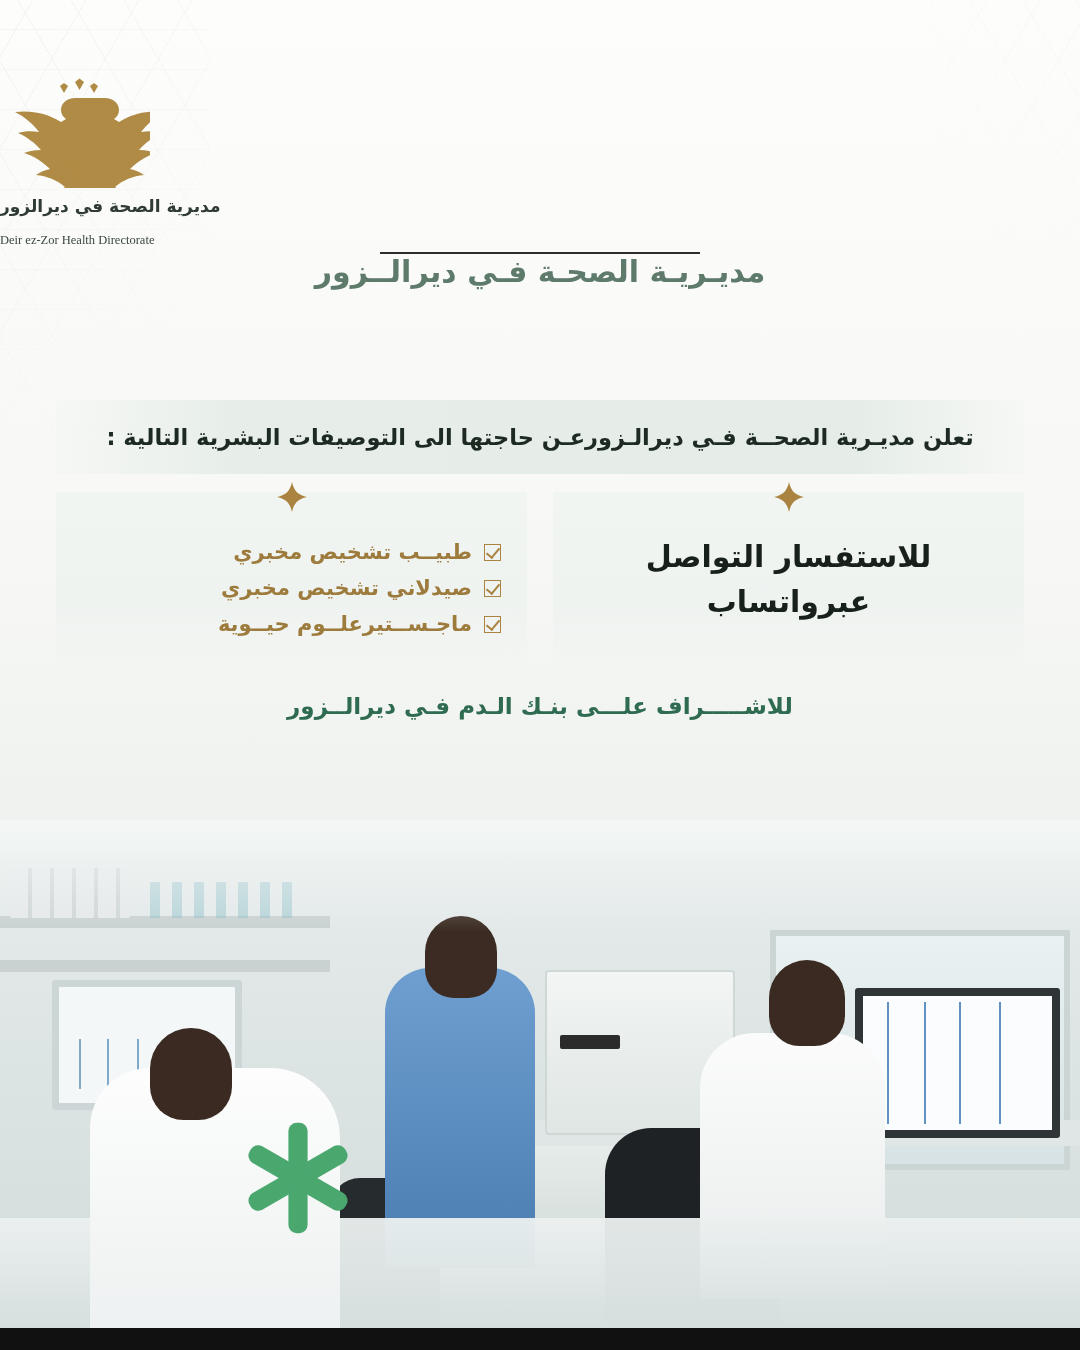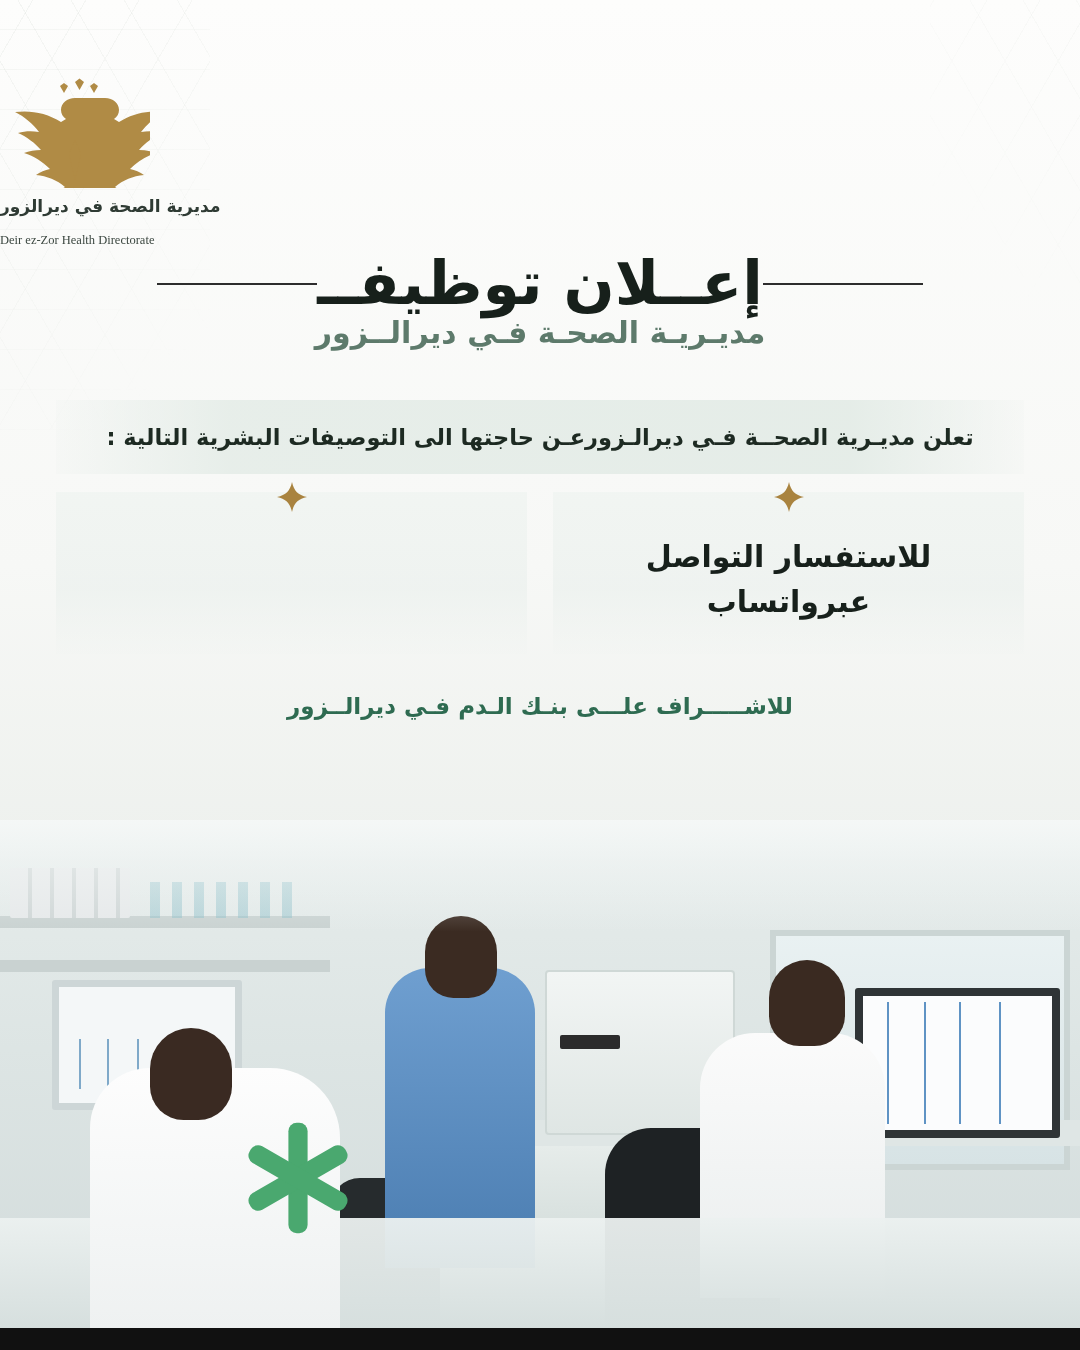--- a/index.html
+++ b/index.html
@@ -288,21 +288,20 @@
       <path d="M75 62 l6 14 -6 26 -6 -26z"></path>
     </g>
   </svg>
   <div class="org-ar">مديرية الصحة في ديرالزور</div>
   <div class="org-en">Deir ez-Zor Health Directorate</div>
 </div>
 
 <div class="title-wrap">
   <div class="title-row">
     <span class="title-rule r-left"></span>
-    <span class="main-title">إعــلان توظيفــ</span>
     <span class="title-rule r-right"></span>
   </div>
   <div class="subtitle">مديـريـة الصحـة فـي ديرالــزور</div>
 </div>
 
 <div class="announce">
   <div class="announce-text">تعلن مديـرية الصحــة فـي ديرالـزورعـن حاجتها الى التوصيفات البشرية التالية :</div>
 </div>
 
 <div class="cards">
@@ -313,20 +312,34 @@
     </svg>
     <div class="contact-lines">
       <div class="contact-line1">للاستفسار التواصل عبرواتساب</div>
     </div>
   </div>
 
   <div class="card">
     <svg class="diamond" viewBox="0 0 30 30">
       <path d="M15 0 C17 9 21 13 30 15 C21 17 17 21 15 30 C13 21 9 17 0 15 C9 13 13 9 15 0 Z" fill="#a9833f"></path>
     </svg>
+    <ul class="job-list">
+      <li class="job-item">
+        <span class="check"></span>
+        <span>طبيــب تشخيص مخبري</span>
+      </li>
+      <li class="job-item">
+        <span class="check"></span>
+        <span>صيدلاني تشخيص مخبري</span>
+      </li>
+      <li class="job-item">
+        <span class="check"></span>
+        <span>ماجـســتيرعلــوم حيــوية</span>
+      </li>
+    </ul>
   </div>
 </div>
 
 <div class="supervision">للاشـــــراف علـــى بنـك الـدم فـي ديرالــزور</div>
 
 <div class="photo">
   <div class="wall"></div>
   <div class="window"></div>
   <div class="shelf"></div>
   <div class="shelf shelf2"></div>

